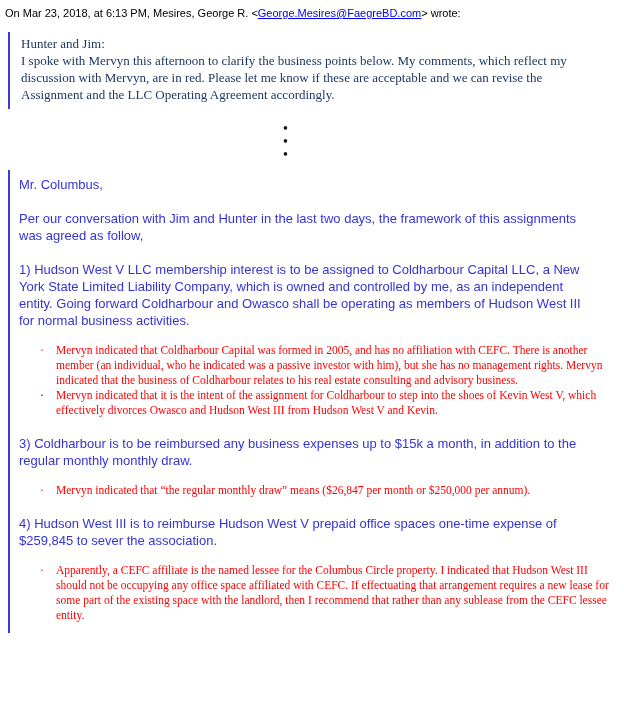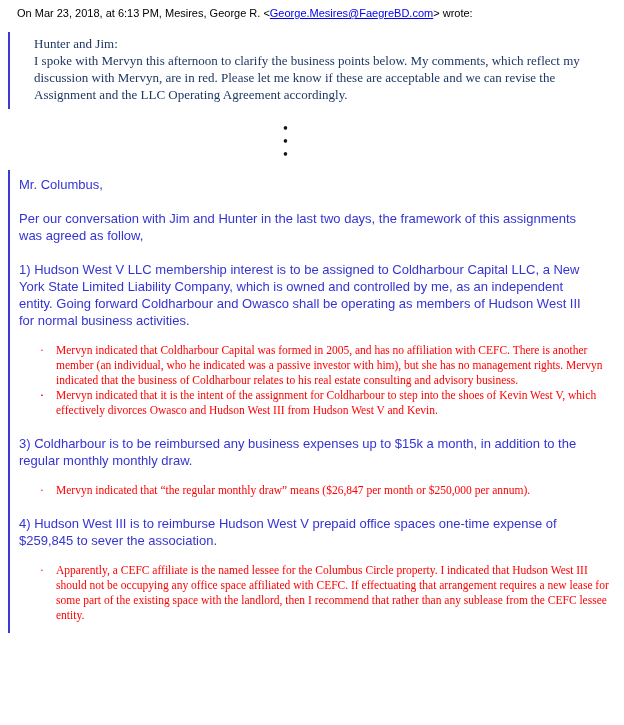--- a/index.html
+++ b/index.html
@@ -11,38 +11,38 @@
     width: 624px;
     min-height: 725px;
     box-sizing: border-box;
     padding: 4px 6px 10px 5px;
     font-family: "Liberation Sans", sans-serif;
     -webkit-font-smoothing: antialiased;
   }
 
   
   .header-line {
-    margin: 2px 0 12px 12px;
+    margin: 2px 0 12px 0;
     font-size: 11px;
     line-height: 14px;
     color: #000000;
   }
   .email-link {
     color: #0000ee;
     text-decoration: underline;
     cursor: pointer;
   }
 
   
   .quote {
     margin: 0 0 0 3px;
     border-left: 2px solid #3b3bd0;
   }
   .quote1 {
-    padding: 3px 8px 6px 24px;
+    padding: 3px 8px 6px 11px;
     font-family: "Liberation Serif", serif;
     font-size: 13px;
     line-height: 17px;
     color: #1f3864;
     max-width: 600px;
     box-sizing: border-box;
   }
   .quote1 p { margin: 0; }
   .q1-body { margin-top: 15px; max-width: 592px; }
 

